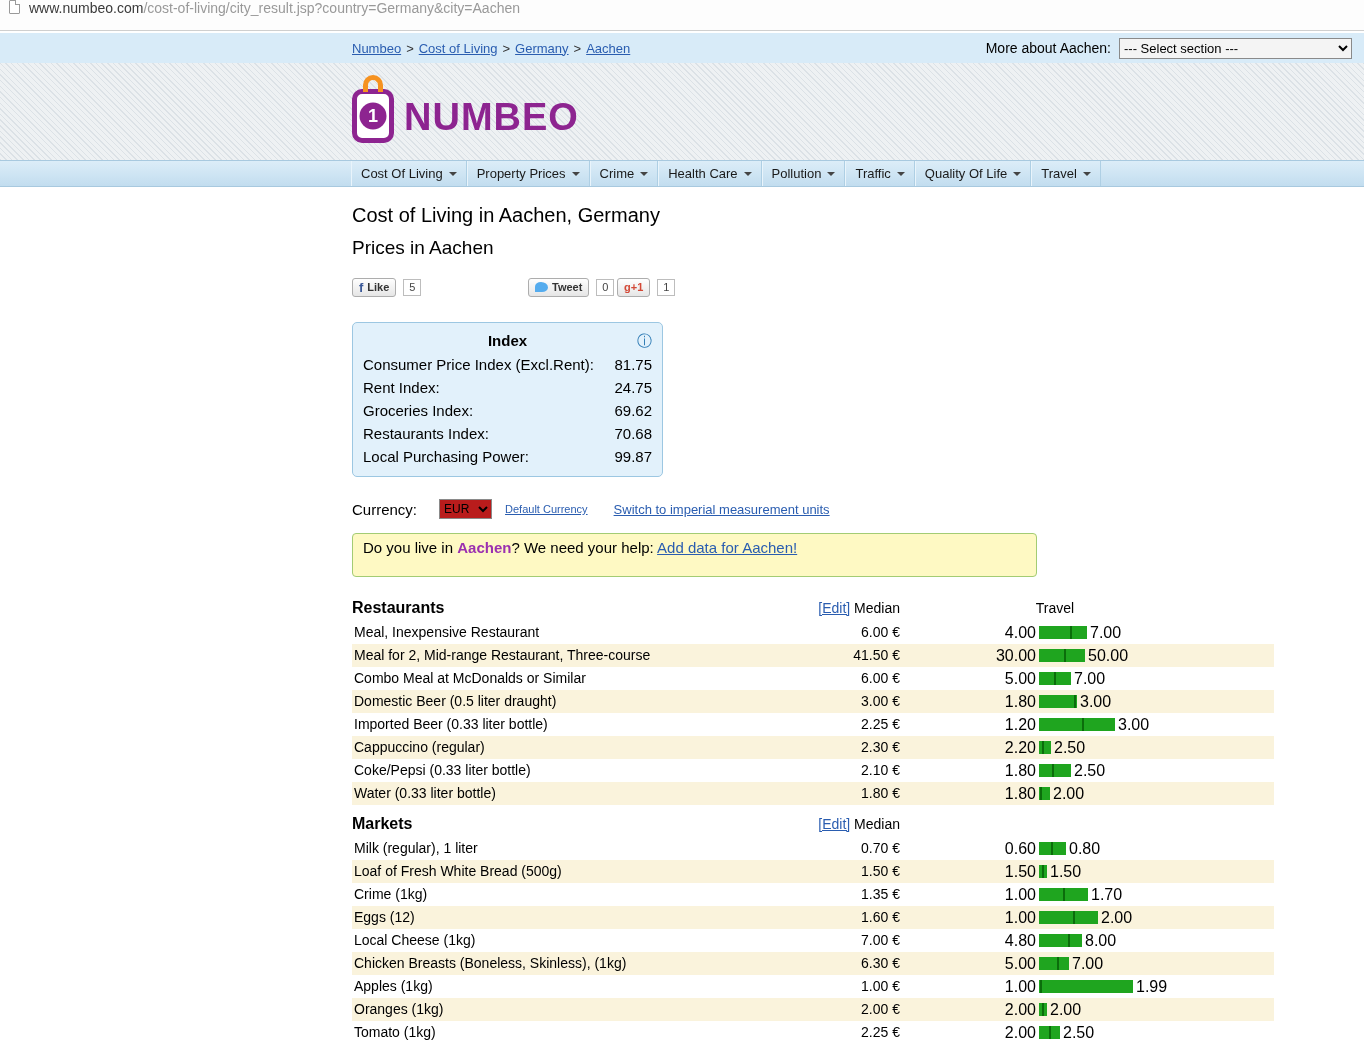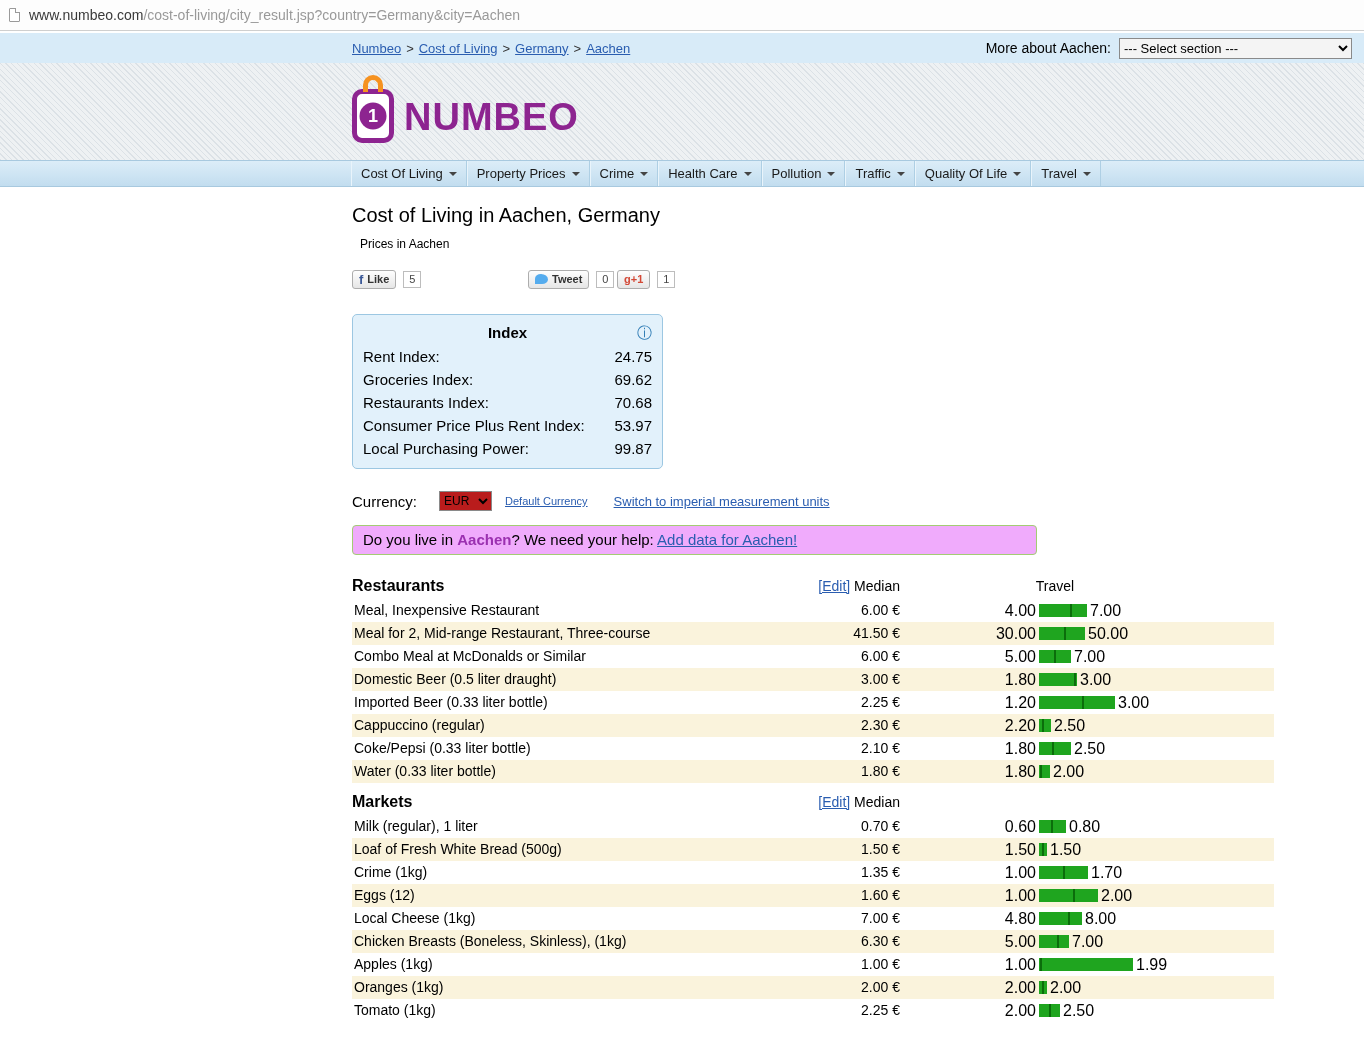--- a/index.html
+++ b/index.html
@@ -5,21 +5,21 @@
   * { box-sizing: border-box; }
   html, body { margin:0; padding:0; }
   body {
     width:1364px; height:1050px; overflow:hidden;
     font-family:"Liberation Sans", sans-serif; background:#fff; color:#000;
   }
   a { color:#2a5db0; }
 
   
   .browser-bar { height:31px; border-bottom:1px solid #cfcfcf; background:#fdfdfd;
-    display:flex; align-items:center; padding:0 9px; font-size:14px; }
+    display:flex; align-items:flex-start; padding:0 9px; font-size:14px; }
   .doc-icon { width:11px; height:14px; border:1px solid #9a9a9a; border-radius:1px;
     background:#fff; position:relative; margin-right:9px; flex:none; }
   .doc-icon::after { content:''; position:absolute; top:-1px; right:-1px; width:4px; height:4px;
     background:#fdfdfd; border-left:1px solid #9a9a9a; border-bottom:1px solid #9a9a9a; }
   .url-domain { color:#3a3a3a; }
   .url-path { color:#999; }
 
   
   .crumb-bar { height:30px; background:#d8ebf8; display:flex; align-items:center;
     position:relative; font-size:13px; margin-top:2px; }
@@ -49,21 +49,21 @@
     border-top:1px solid #a8c9df; border-bottom:1px solid #a8c9df;
     display:flex; align-items:stretch; padding-left:351px; font-size:13px; }
   .nav-item { display:flex; align-items:center; padding:0 9px; color:#1a1a1a; cursor:pointer;
     border-right:1px solid #aecfe4; border-left:1px solid #e9f4fb; white-space:nowrap; }
   .tri { width:0; height:0; border-left:4px solid transparent; border-right:4px solid transparent;
     border-top:4px solid #444; margin-left:6px; }
 
   
   .content { position:relative; margin-left:352px; width:922px; }
   h1 { font-size:20px; font-weight:normal; margin:17px 0 0 0; }
-  h2 { font-size:12px; font-weight:normal; margin:10px 0 0 8px; }
+  h2 { font-size:19px; font-weight:normal; margin:10px 0 0 0; }
 
   .social-row { display:flex; align-items:center; margin-top:17px; height:22px; }
   .soc-group { display:flex; align-items:center; }
   .soc-group.g-fb { width:135px; }
   .soc-group.g-tw { width:130px;padding-left:41px; }
   .soc-btn { display:inline-flex; align-items:center; gap:4px; height:19px; padding:0 6px;
     border:1px solid #adadad; border-radius:3px; background:linear-gradient(#fefefe,#e6e6e6);
     font-size:11px; font-weight:bold; color:#333; cursor:pointer; white-space:nowrap; }
   .fb-f { color:#3b5998; font-weight:bold; font-size:13px; }
   .bird { width:13px; height:10px; background:#55acee; border-radius:60% 70% 60% 0; }
@@ -76,22 +76,22 @@
   .index-title-row { position:relative; text-align:center; font-weight:bold; height:24px; line-height:24px; }
   .info-icon { position:absolute; right:0; top:0; color:#2f7cb5; font-weight:normal; font-size:15px; cursor:pointer; }
   .index-row { display:flex; justify-content:space-between; height:23px; line-height:23px; }
 
   .currency-row { display:flex; align-items:center; margin-top:22px; font-size:15px; }
   select.currency-select { margin-left:22px; width:53px; height:20px; font-size:12px;
     border:1px solid #8a8a8a; background:#b91c1c; }
   .currency-row a.lnk1 { font-size:11px; margin-left:13px; }
   .currency-row a.lnk2 { font-size:13px; margin-left:26px; }
 
-  .help-box { margin-top:14px; width:685px; background:#f0abfc; border:1px solid #a3cc74;
-    border-radius:4px; height:30px; line-height:28px; padding:0 10px; font-size:15px; }
+  .help-box { margin-top:14px; width:685px; background:#fef9c3; border:1px solid #a3cc74;
+    border-radius:4px; height:44px; line-height:28px; padding:0 10px; font-size:15px; }
   .help-city { color:#9b30b0; font-weight:bold; }
 
   .price-table { margin-top:18px; }
   .sec-header { position:relative; height:26px; line-height:26px; }
   .sec-header.markets { margin-top:6px; }
   .sec-name { font-size:16px; font-weight:bold; }
   .sec-median { position:absolute; left:420px; top:0; width:128px; text-align:right; font-size:14px; white-space:nowrap; }
   .sec-median a { text-decoration:underline; }
   .sec-range { position:absolute; left:628px; top:0; width:150px; text-align:center; font-size:14px; }
 
@@ -215,40 +215,40 @@
     </span>
   </div>
 
   <div class="index-box">
     <div class="index-title-row">
       <span>Index</span>
       <span class="info-icon">ⓘ</span>
     </div>
     <div>
 
+        <div class="index-row">
+          <span>Consumer Price Index (Excl.Rent):</span>
+          <span>81.75</span>
+        </div>
 
         <div class="index-row">
           <span>Rent Index:</span>
           <span>24.75</span>
         </div>
 
         <div class="index-row">
           <span>Groceries Index:</span>
           <span>69.62</span>
         </div>
 
         <div class="index-row">
           <span>Restaurants Index:</span>
           <span>70.68</span>
         </div>
 
-        <div class="index-row">
-          <span>Consumer Price Plus Rent Index:</span>
-          <span>53.97</span>
-        </div>
 
         <div class="index-row">
           <span>Local Purchasing Power:</span>
           <span>99.87</span>
         </div>
       </div>
   </div>
 
   <div class="currency-row">
     <span>Currency:</span>

